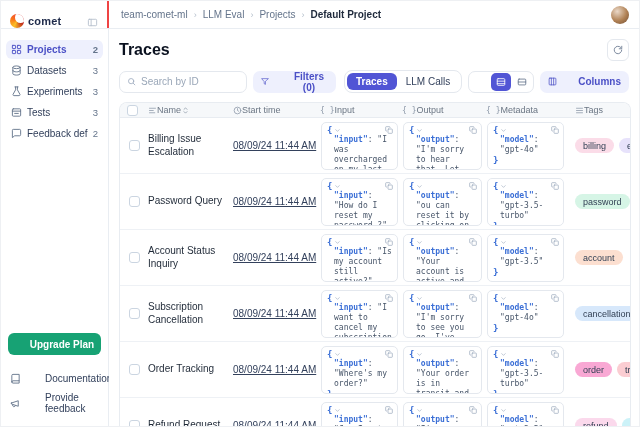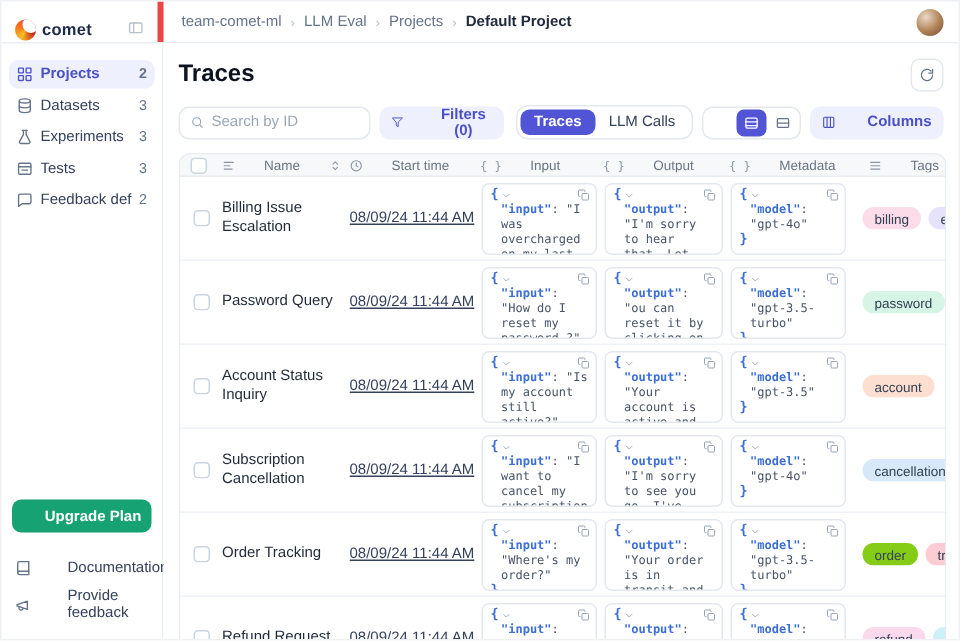--- a/index.html
+++ b/index.html
@@ -2,21 +2,21 @@
 <html><head>
 <meta charset="utf-8">
 <style>
   * { margin:0; padding:0; box-sizing:border-box; }
   html,body { background:#fff; }
   body { font-family:"Liberation Sans", sans-serif; color:#334155; }
   .app { position:relative; width:640px; height:427px; background:#fff; overflow:hidden; border:1px solid #eef0f3; }
 
   
   .topbar { display:flex; align-items:center; height:28px; border-bottom:1px solid #e9edf2; background:#fff; }
-  .topbar-left { width:108px; height:100%; display:flex; align-items:flex-start; justify-content:space-between; padding:12px 9px; border-right:4px solid #ef4444; flex:none; }
+  .topbar-left { width:108px; height:100%; display:flex; align-items:flex-end; justify-content:space-between; padding:0 9px; border-right:2px solid #ef4444; flex:none; }
   .logo { display:flex; align-items:center; gap:4px; }
   .logo-mark { position:relative; width:14px; height:14px; border-radius:50%; background:conic-gradient(from 210deg, #fbbf24, #f97316, #ef4444, #b91c1c 70%, #fbbf24); overflow:hidden; }
   .logo-mark::after { content:""; position:absolute; left:5px; top:-2px; width:11px; height:11px; border-radius:50%; background:#fff; }
   .logo-text { font-size:11px; font-weight:700; color:#1e2a4a; letter-spacing:.2px; }
   .breadcrumb { display:flex; align-items:flex-end; gap:6px; margin-left:12px; font-size:10px; color:#64748b; }
   .crumb-sep { color:#b6c0cd; font-size:9px; }
   .crumb.current { color:#1e293b; font-weight:600; }
   .avatar { margin-left:auto; margin-right:10px; width:18px; height:18px; border-radius:50%; background:radial-gradient(circle at 35% 30%, #ead8c8, #b08154 55%, #6e4c34); flex:none; }
 
   
@@ -54,21 +54,21 @@
   .toolbar-right { margin-left:auto; display:flex; align-items:center; gap:6px; }
   .density { display:flex; align-items:center; border:1px solid #e4e8ee; border-radius:7px; padding:1px; gap:1px; background:#fff; }
   .density-btn { width:20px; height:18px; border-radius:5px; display:flex; align-items:center; justify-content:center; cursor:pointer; }
   .density-btn svg { width:10px; height:10px; }
   .density-btn.active { background:#5155d5; }
 
   
   .table { margin:9px 8px 0 10px; border:1px solid #e8ecf1; border-bottom:none; border-radius:8px 8px 0 0; overflow:hidden; flex:1; }
   .grid-cols { display:grid; grid-template-columns:28px 85px 87px 82px 84px 82px 1fr; }
   .thead { background:#f6f8fa; border-bottom:1px solid #e8ecf1; height:15px; align-items:center; font-size:9px; color:#6b7684; }
-  .th { display:flex; align-items:center; gap:19px; padding-right:4px; overflow:hidden; white-space:nowrap; }
+  .th { display:flex; align-items:center; gap:0; padding-right:4px; overflow:hidden; white-space:nowrap; }
   .th svg { width:9px; height:9px; stroke:#8a96a6; flex:none; }
   .th .braces { font-family:"DejaVu Sans Mono", monospace; font-size:8px; color:#8a96a6; }
   .trow { height:56px; border-bottom:1px solid #eef1f5; background:#fff; align-items:center; }
   .cell { overflow:hidden; }
   .cell-check { display:flex; justify-content:center; align-items:center; }
   .checkbox { width:11px; height:11px; border:1px solid #cbd5e1; border-radius:3px; background:#fff; display:inline-block; cursor:pointer; }
   .cell-name { font-size:10px; color:#1f2937; padding-right:6px; line-height:1.25; }
   .cell-time { font-size:10px; color:#33415c; white-space:nowrap;text-decoration:underline; }
 
   .json-box { position:relative; height:48px; margin:4px 4px 4px 1px; border:1px solid #e4e8ee; border-radius:5px; background:#fff; padding:3px 4px 2px 5px; overflow:hidden; cursor:pointer; }
@@ -269,21 +269,21 @@
             <span>Input</span>
           </div>
           <div class="th">
             <span class="braces">{ }</span>
             <span>Output</span>
           </div>
           <div class="th">
             <span class="braces">{ }</span>
             <span>Metadata</span>
           </div>
-          <div class="th" style="padding-left:7px;justify-content:flex-end;">
+          <div class="th" style="padding-left:7px;">
             <svg viewBox="0 0 24 24">
                 <path d="M4 6h16M4 12h16M4 18h16"></path>
               </svg>
             <span>Tags</span>
           </div>
         </div>
 
         <div id="rows">
           <div class="trow grid-cols">
             <div class="cell cell-check">
@@ -570,21 +570,21 @@
                 <svg class="copy" viewBox="0 0 24 24">
                       <rect x="9" y="9" width="13" height="13" rx="2"></rect>
                       <path d="M5 15H4a2 2 0 0 1-2-2V4a2 2 0 0 1 2-2h9a2 2 0 0 1 2 2v1"></path>
                     </svg>
               </div>
               <div class="jb-body"><span class="jkey tpl-k">"model"</span><span class="tpl-v">: "gpt-3.5-turbo"</span></div>
               <div class="jb-close">}</div>
             </div>
               </div>
             <div class="cell cell-tags">
-                <span class="tag" style="background:#84cc16">order</span>
+                <span class="tag" style="background:#f9a8d4">order</span>
                 <span class="tag" style="background:#fbcdd2">tracking</span>
               </div>
           </div>
 
           <div class="trow grid-cols">
             <div class="cell cell-check">
                 <span class="checkbox"></span>
               </div>
             <div class="cell cell-name">Refund Request</div>
             <div class="cell cell-time">08/09/24 11:44 AM</div>

